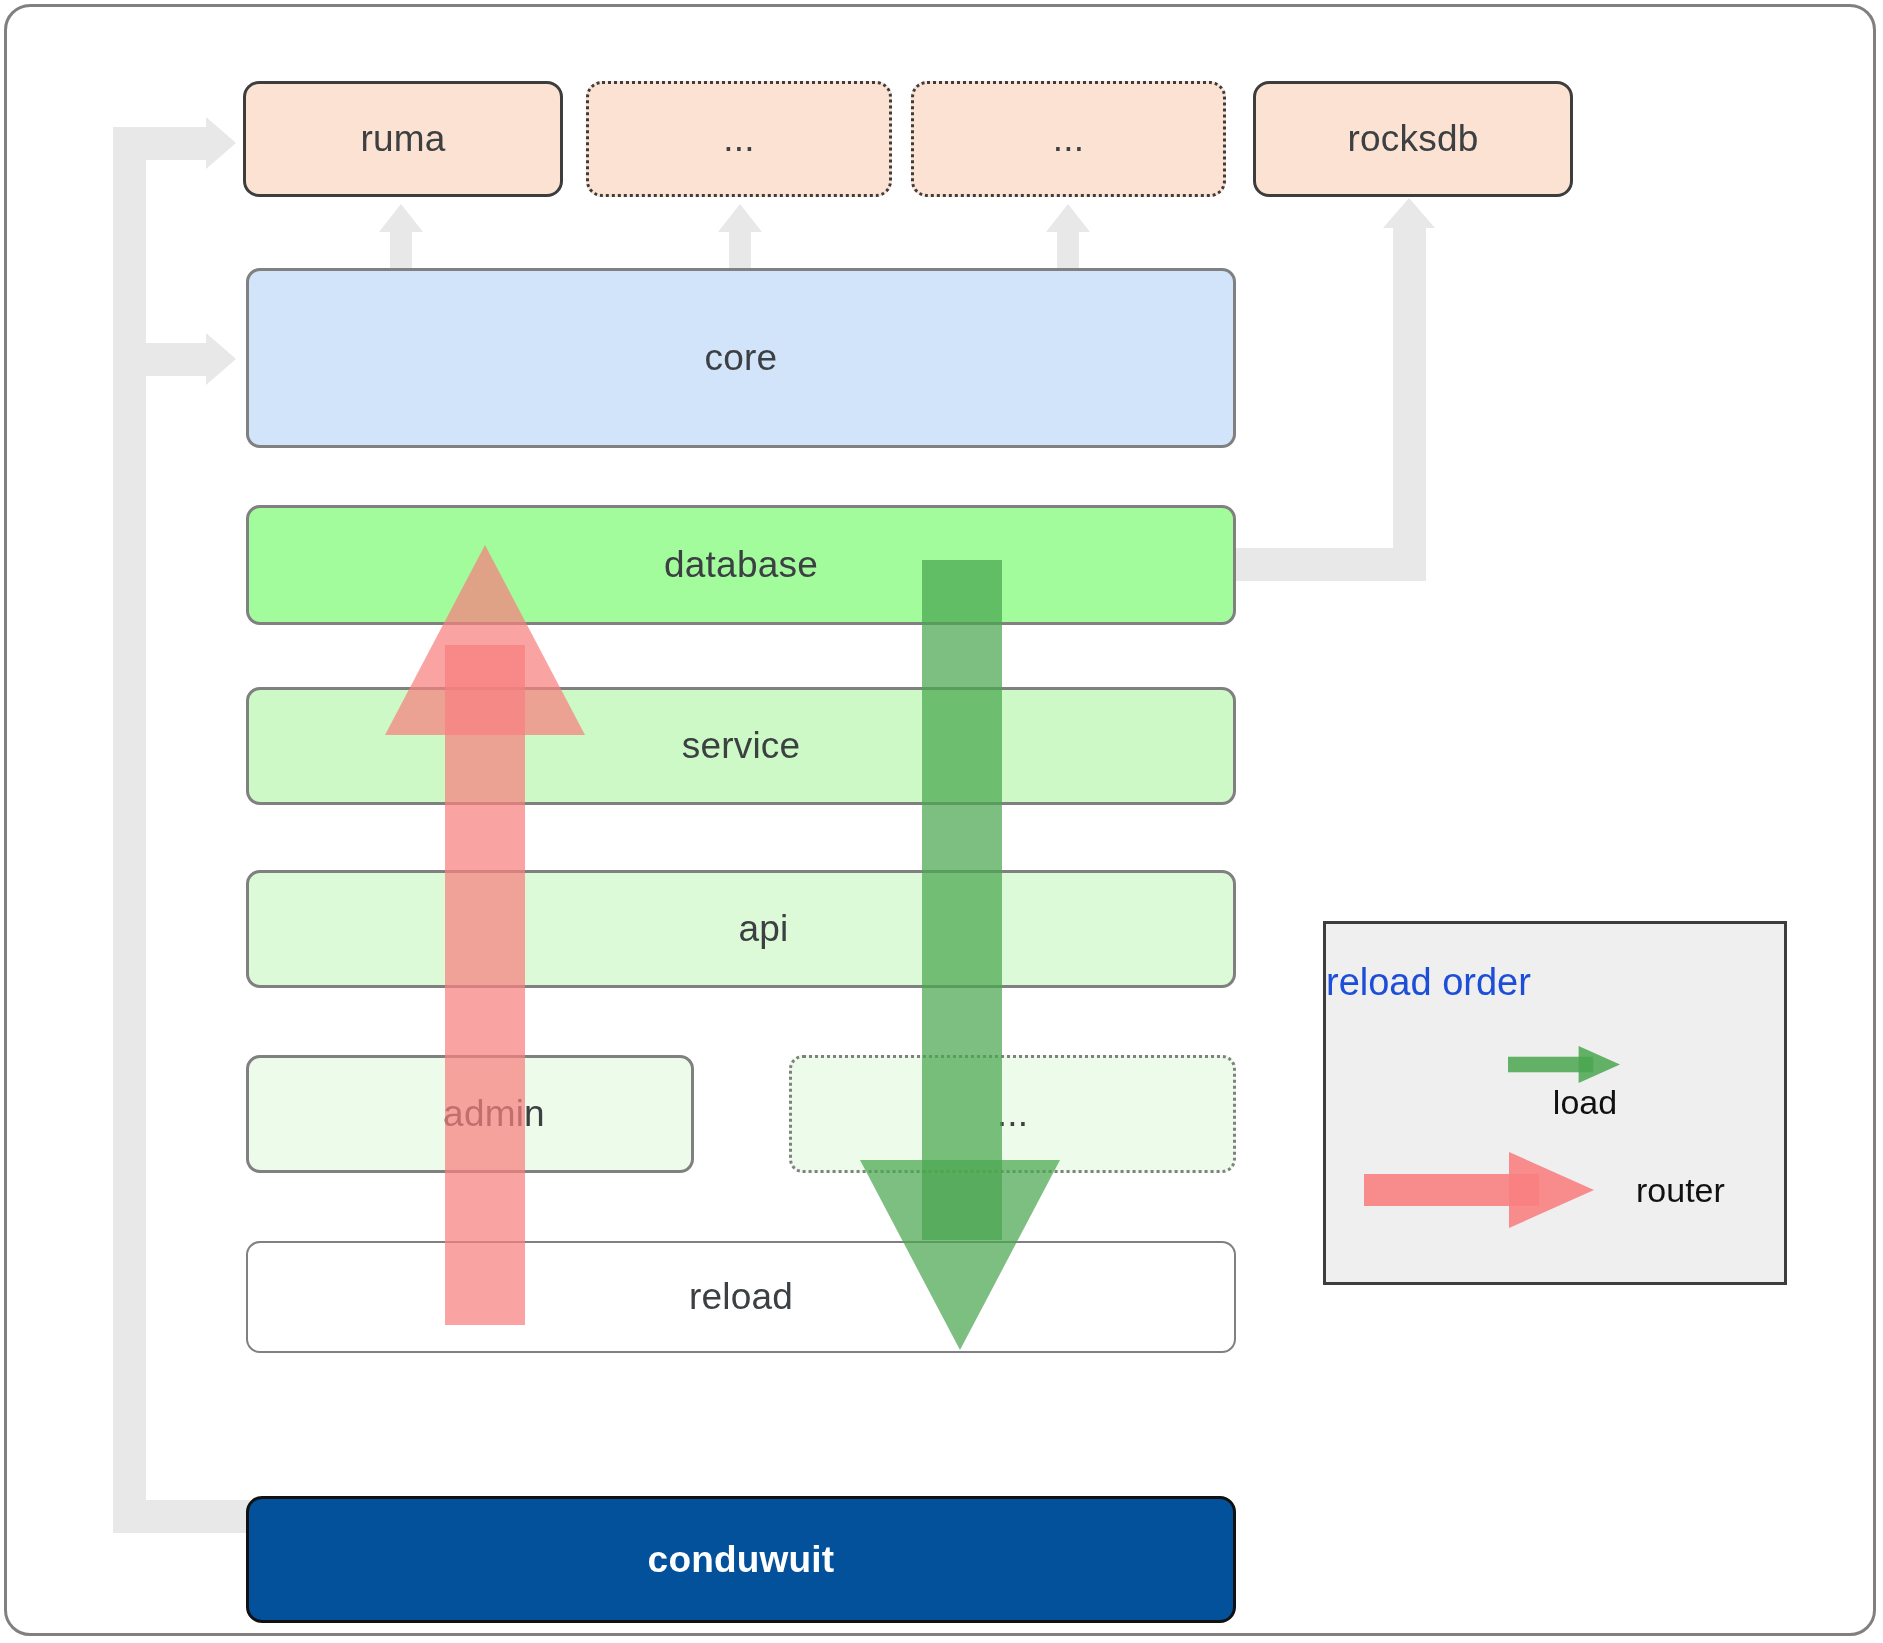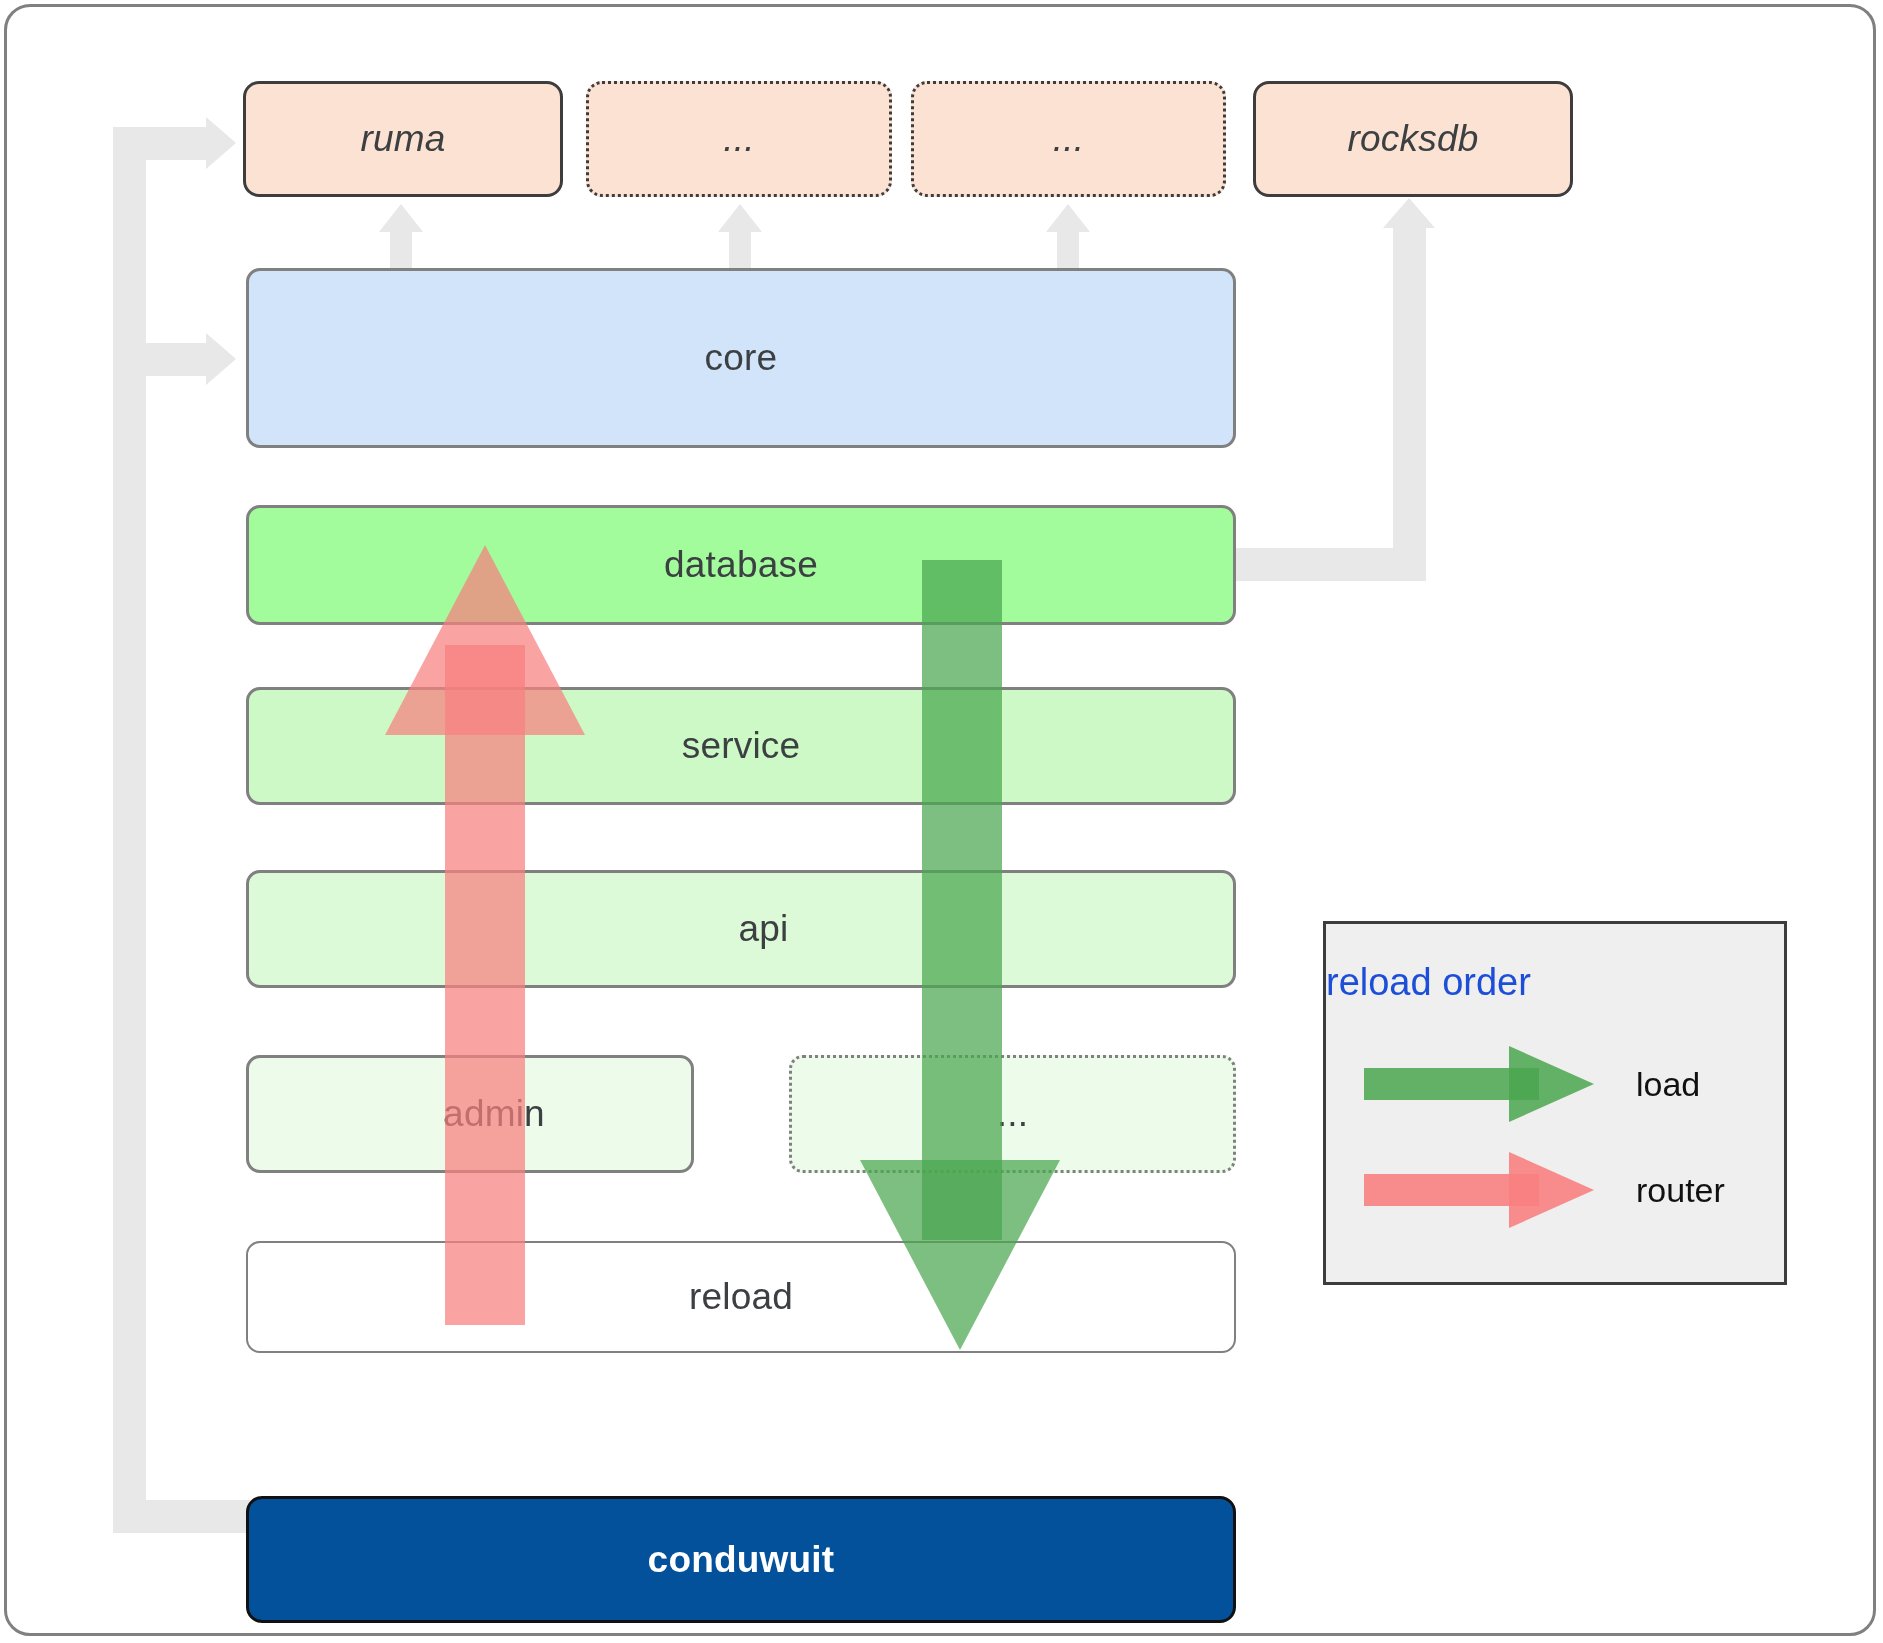--- a/index.html
+++ b/index.html
@@ -21,21 +21,21 @@
     position:absolute;box-sizing:border-box;
     display:flex;align-items:center;justify-content:center;
     border-radius:14px;
     font-size:37px;color:#3c4043;
     letter-spacing:.2px;
     z-index:4;
   }
   .node .lbl{pointer-events:none;}
 
   
-  .dep{background:#fce2d2;border:3px solid #3d3d3d;border-radius:16px;font-style:italic;}
+  .dep{background:#fce2d2;border:3px solid #3d3d3d;border-radius:16px;}
   .dep.dotted{border:3px dotted #3d3d3d;}
 
   .core-node{background:#d2e4fa;border:3px solid #808080;}
   .database-node{background:#a2fc9b;border:3px solid #808080;}
   .service-node{background:#ccf9c6;border:3px solid #808080;}
   .api-node{background:#ddfad8;border:3px solid #808080;}
   .admin-node{background:#edfcea;border:3px solid #808080;}
   .dots-node{background:#edfcea;border:3px dotted #808080;}
   .router-node{background:#ffffff;border:2px solid #808080;}
   .conduwuit-node{
@@ -162,21 +162,21 @@
       <g fill="#4aa64f" fill-opacity="0.72">
         <rect x="62" y="0" width="80" height="680"></rect>
         <polygon points="100,790 0,600 200,600"></polygon>
       </g>
     </svg>
   </div>
 
   <div class="legend" style="left:1323px;top:921px;width:464px;height:364px;">
     <div class="legend-title" style="top:37px;">reload order</div>
 
-    <div class="legend-row" style="left:38px;top:122px;width:400px;height:76px;">
+    <div class="legend-row" style="left:38px;top:122px;width:400px;height:76px;flex-direction:column;">
       <svg width="230" height="76" viewBox="0 0 230 76">
         <g fill="#4aa64f" fill-opacity="0.85">
           <rect x="0" y="22" width="175" height="32"></rect>
           <polygon points="230,38 145,76 145,0"></polygon>
         </g>
       </svg>
       <span class="legend-label" style="margin-left:42px;">load</span>
     </div>
 
     <div class="legend-row" style="left:38px;top:228px;width:400px;height:76px;">

